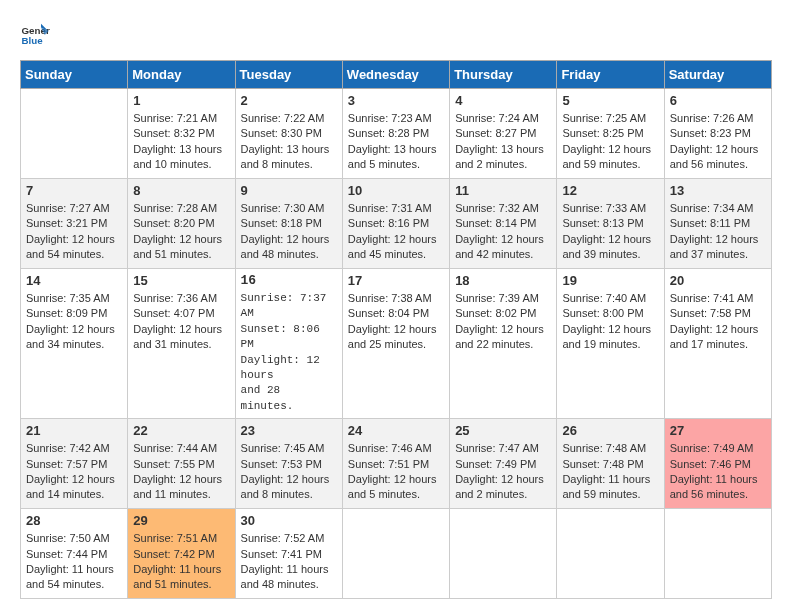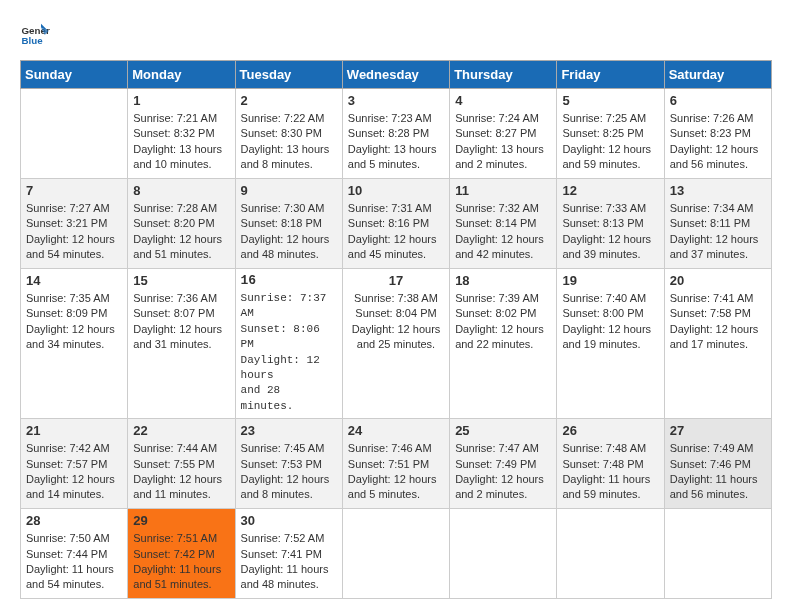--- a/index.html
+++ b/index.html
@@ -173,27 +173,27 @@
           <div class="day-info"><span>Sunrise: 7:34 AM</span><br><span>Sunset: 8:11 PM</span><br><span>Daylight: 12 hours</span><br><span>and 37 minutes.</span></div>
         </td>
       </tr>
       <tr>
         <td style="background-color: rgb(255, 255, 255);">
           <div class="day-number">14</div>
           <div class="day-info"><span>Sunrise: 7:35 AM</span><br><span>Sunset: 8:09 PM</span><br><span>Daylight: 12 hours</span><br><span>and 34 minutes.</span></div>
         </td>
         <td style="background-color: rgb(255, 255, 255);">
           <div class="day-number">15</div>
-          <div class="day-info"><span>Sunrise: 7:36 AM</span><br><span>Sunset: 8:07 PM</span><br><span>Daylight: 12 hours</span><br><span>and 31 minutes.</span></div>
+          <div class="day-info"><span>Sunrise: 7:36 AM</span><br><span>Sunset: 4:07 PM</span><br><span>Daylight: 12 hours</span><br><span>and 31 minutes.</span></div>
         </td>
         <td style="background-color: rgb(255, 255, 255); font-family: Liberation Mono, monospace;">
           <div class="day-number">16</div>
           <div class="day-info"><span>Sunrise: 7:37 AM</span><br><span>Sunset: 8:06 PM</span><br><span>Daylight: 12 hours</span><br><span>and 28 minutes.</span></div>
         </td>
-        <td style="background-color: rgb(255, 255, 255); text-align: center;">
+        <td style="background-color: rgb(255, 255, 255);">
           <div class="day-number">17</div>
           <div class="day-info"><span>Sunrise: 7:38 AM</span><br><span>Sunset: 8:04 PM</span><br><span>Daylight: 12 hours</span><br><span>and 25 minutes.</span></div>
         </td>
         <td style="background-color: rgb(255, 255, 255);">
           <div class="day-number">18</div>
           <div class="day-info"><span>Sunrise: 7:39 AM</span><br><span>Sunset: 8:02 PM</span><br><span>Daylight: 12 hours</span><br><span>and 22 minutes.</span></div>
         </td>
         <td style="background-color: rgb(255, 255, 255);">
           <div class="day-number">19</div>
           <div class="day-info"><span>Sunrise: 7:40 AM</span><br><span>Sunset: 8:00 PM</span><br><span>Daylight: 12 hours</span><br><span>and 19 minutes.</span></div>
@@ -221,31 +221,31 @@
           <div class="day-info"><span>Sunrise: 7:46 AM</span><br><span>Sunset: 7:51 PM</span><br><span>Daylight: 12 hours</span><br><span>and 5 minutes.</span></div>
         </td>
         <td style="background-color: rgb(242, 242, 242);">
           <div class="day-number">25</div>
           <div class="day-info"><span>Sunrise: 7:47 AM</span><br><span>Sunset: 7:49 PM</span><br><span>Daylight: 12 hours</span><br><span>and 2 minutes.</span></div>
         </td>
         <td style="background-color: rgb(242, 242, 242);">
           <div class="day-number">26</div>
           <div class="day-info"><span>Sunrise: 7:48 AM</span><br><span>Sunset: 7:48 PM</span><br><span>Daylight: 11 hours</span><br><span>and 59 minutes.</span></div>
         </td>
-        <td style="background-color: #e5e5e5; margin-top: 44px;">
+        <td style="background-color: #fca5a5; margin-top: 44px;">
           <div class="day-number">27</div>
           <div class="day-info"><span>Sunrise: 7:49 AM</span><br><span>Sunset: 7:46 PM</span><br><span>Daylight: 11 hours</span><br><span>and 56 minutes.</span></div>
         </td>
       </tr>
       <tr>
         <td style="background-color: rgb(255, 255, 255);">
           <div class="day-number">28</div>
           <div class="day-info"><span>Sunrise: 7:50 AM</span><br><span>Sunset: 7:44 PM</span><br><span>Daylight: 11 hours</span><br><span>and 54 minutes.</span></div>
         </td>
-        <td style="background-color: #f97316;">
+        <td style="background-color: #fdba74;">
           <div class="day-number">29</div>
           <div class="day-info"><span>Sunrise: 7:51 AM</span><br><span>Sunset: 7:42 PM</span><br><span>Daylight: 11 hours</span><br><span>and 51 minutes.</span></div>
         </td>
         <td style="background-color: rgb(255, 255, 255); margin-top: 28px;">
           <div class="day-number">30</div>
           <div class="day-info"><span>Sunrise: 7:52 AM</span><br><span>Sunset: 7:41 PM</span><br><span>Daylight: 11 hours</span><br><span>and 48 minutes.</span></div>
         </td>
         <td class="empty-cell"></td>
         <td class="empty-cell"></td>
         <td class="empty-cell"></td>

